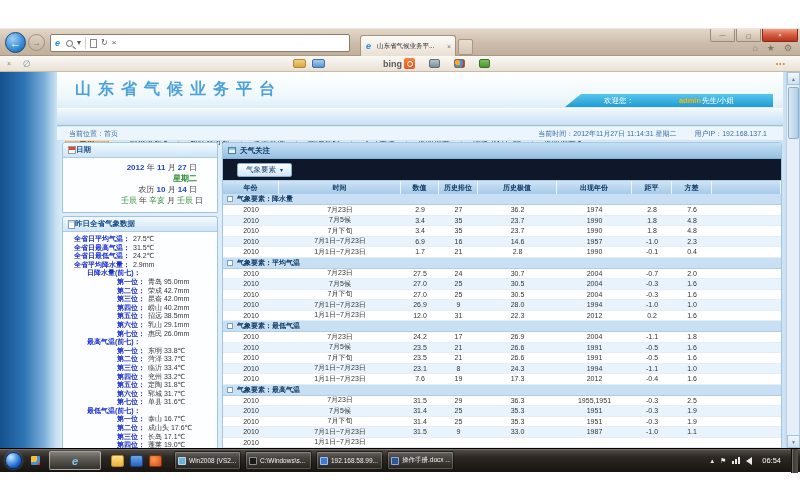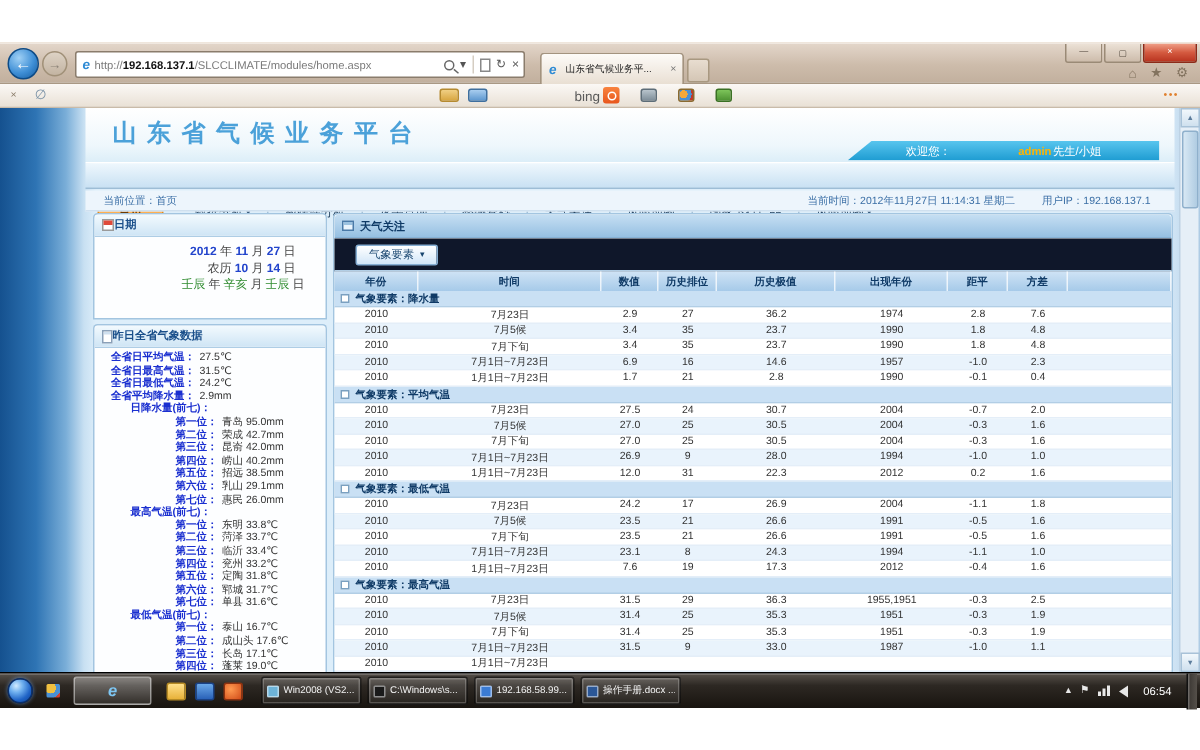--- a/index.html
+++ b/index.html
@@ -44,21 +44,21 @@
   
   .cmdbar{position:absolute;left:0;top:28px;width:800px;height:16px;
     background:linear-gradient(180deg,#fbf8f5,#e9e1d6);border-bottom:1px solid #c9bba9;
     display:flex;align-items:center;font-size:8px;color:#8a7c6a;}
   .cmd-x{margin-left:7px;font-size:7px;color:#8a7c6a;}
   .cmd-block{margin-left:12px;font-size:9px;color:#7d94a8;}
   .chip{width:13px;height:9px;border-radius:2px;margin-left:6px;}
   .chip.c1{margin-left:262px;background:linear-gradient(180deg,#f0cf84,#d8a640);border:1px solid #b58a30;}
   .chip.c2{background:linear-gradient(180deg,#a8cdef,#5d97cf);border:1px solid #3f6f9e;}
   .bing{display:flex;align-items:center;gap:2px;margin-left:58px;}
-  .bing-word{font-size:9px;font-weight:normal;color:#5a5a5a;letter-spacing:0;}
+  .bing-word{font-size:9px;font-weight:bold;color:#5a5a5a;letter-spacing:0;}
   .bing-box{width:11px;height:11px;border-radius:2px;background:linear-gradient(180deg,#f8833f,#e8561c);position:relative;}
   .bing-box::after{content:"";position:absolute;left:3px;top:3px;width:4px;height:4px;border:1px solid #fff;border-radius:50%;}
   .ext{width:11px;height:9px;border-radius:2px;margin-left:14px;}
   .ext.e1{background:linear-gradient(180deg,#b8c4cc,#7d8d98);border:1px solid #5d6d78;}
   .ext.e2{background:radial-gradient(circle at 30% 40%,#f5a83a 0 35%,#4a90d4 36% 70%,#c03a2a 71%);border:1px solid #8a6a30;}
   .ext.e3{background:linear-gradient(180deg,#7dc45a,#4d9232);border:1px solid #3a7024;}
   .cmd-more{margin-left:auto;margin-right:14px;color:#e0812f;font-size:7px;letter-spacing:1px;}
 
   
   .page{position:absolute;left:0;top:44px;width:800px;height:376px;overflow:hidden;
@@ -180,21 +180,20 @@
 
     <div class="titlebar">
       <div class="nav-circle back-btn">
           <span>←</span>
         </div>
       <div class="nav-circle fwd-btn">
           <span>→</span>
         </div>
       <div class="addressbox">
         <span class="ie-e">e</span>
-        <span class="url"><span>http://</span><b>192.168.137.1</b><span>/SLCCLIMATE/modules/home.aspx</span></span>
         <span class="addr-icons">
           <span class="mag"></span>
           <span class="mini-glyph">▾</span>
           <span class="addr-sep"></span>
           <span class="doc-ic"></span>
           <span class="mini-glyph">↻</span>
           <span class="mini-glyph">×</span>
         </span>
       </div>
       <div class="tab">
@@ -286,20 +285,21 @@
           <div class="p-head">
             <span class="cal-icon"></span>
             <span>日期</span>
           </div>
           <div class="cal-body">
             <div class="cal-line">
               <span class="num">2012</span> <span>年</span>
               <span class="num">11</span> <span>月</span>
               <span class="num">27</span> <span>日</span>
             </div>
+            <div class="cal-line cal-week">星期二</div>
             <div class="cal-line">
               <span>农历</span>
               <span class="num">10</span> <span>月</span>
               <span class="num">14</span> <span>日</span>
             </div>
             <div class="cal-line" style="padding-right:12px;"><span class="gz">壬辰</span><span class="gu">年</span><span class="gz">辛亥</span><span class="gu">月</span><span class="gz">壬辰</span><span class="gu">日</span></div>
           </div>
         </div>
 
         <div class="panel pan-rep">

